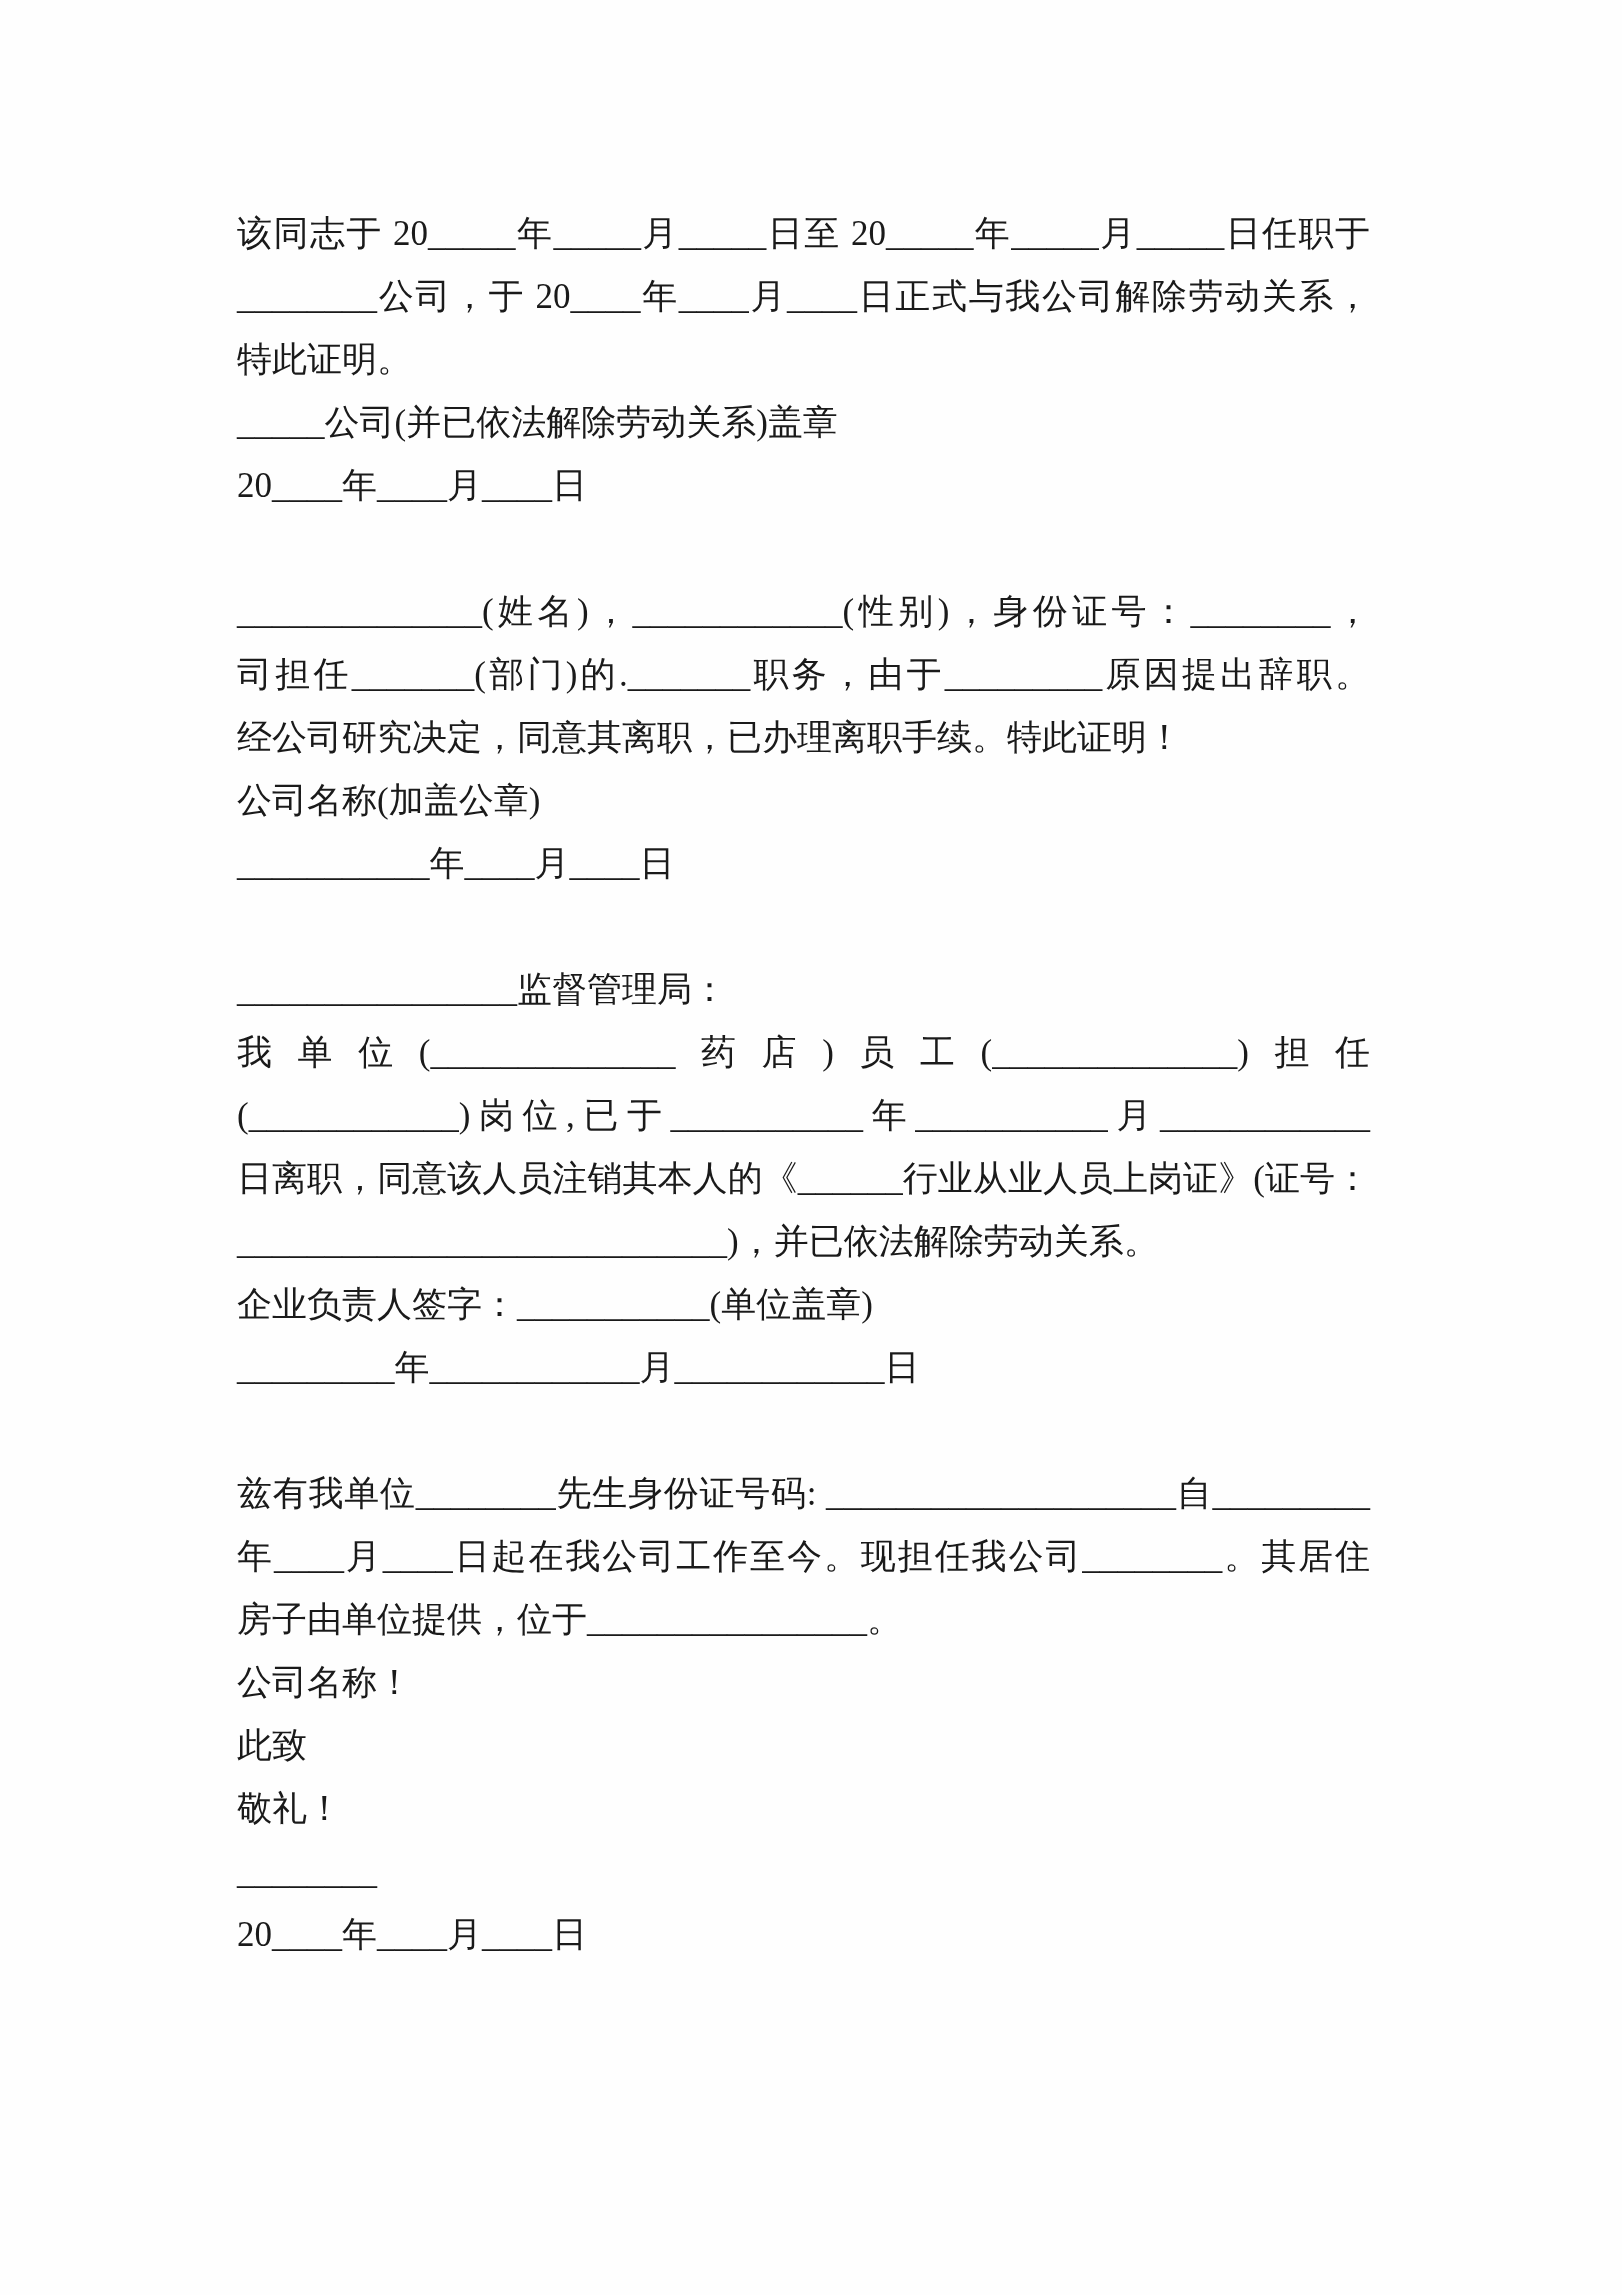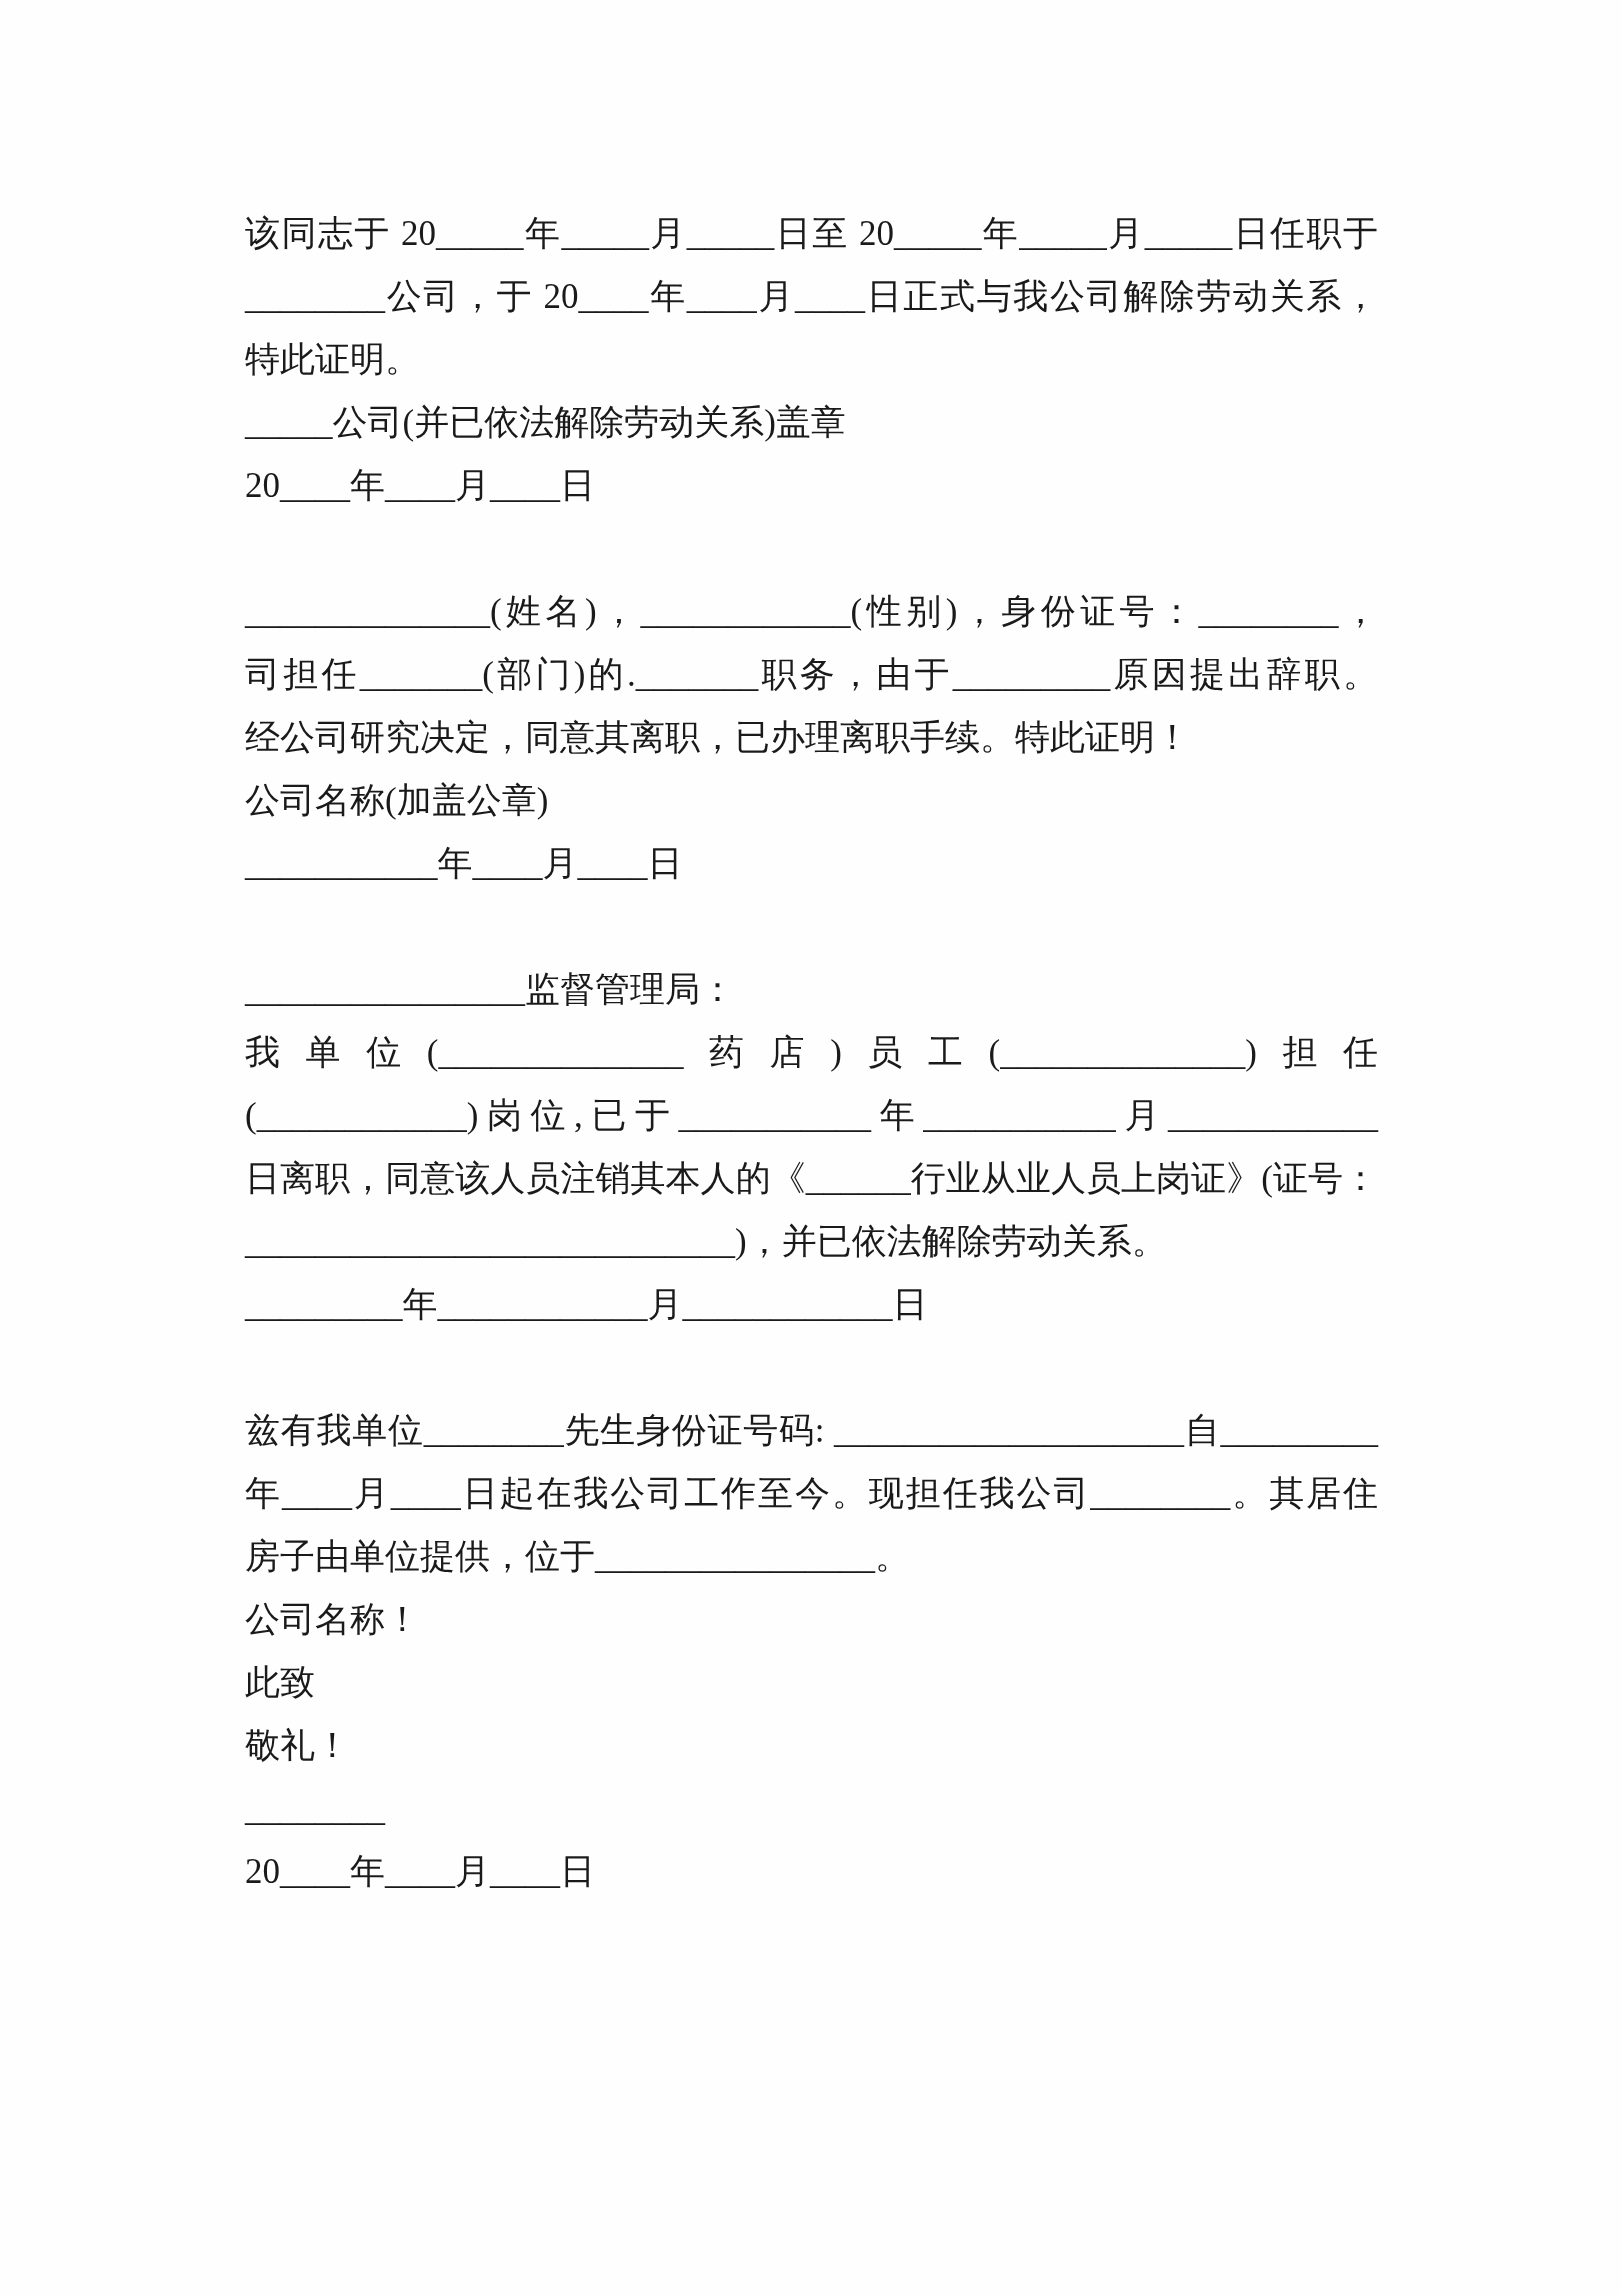--- a/index.html
+++ b/index.html
@@ -12,21 +12,21 @@
     position: relative;
     width: 1623px;
     height: 2295px;
     background: #fefefe;
     overflow: hidden;
     font-family: "Liberation Serif", "DejaVu Serif", serif;
     color: #1a1a1a;
   }
   .doc {
     position: absolute;
-    left: 245px;
+    left: 237px;
     top: 202px;
     width: 1133px;
     font-size: 35px;
     line-height: 63px;
     letter-spacing: 0;
   }
   .line {
     height: 63px;
     white-space: normal;
     overflow: visible;
@@ -55,20 +55,21 @@
       <div class="line fill">司担任_______(部门)的._______职务，由于_________原因提出辞职。</div>
       <div class="line">经公司研究决定，同意其离职，已办理离职手续。特此证明！</div>
       <div class="line">公司名称(加盖公章)</div>
       <div class="line">___________年____月____日</div>
       <div class="line spacer"></div>
       <div class="line">________________监督管理局：</div>
       <div class="line fill">我单位(______________药店)员工(______________)担任</div>
       <div class="line fill">(____________)岗位,已于___________年___________月____________</div>
       <div class="line fill">日离职，同意该人员注销其本人的《______行业从业人员上岗证》(证号：</div>
       <div class="line">____________________________)，并已依法解除劳动关系。</div>
+      <div class="line">企业负责人签字：___________(单位盖章)</div>
       <div class="line">_________年____________月____________日</div>
       <div class="line spacer"></div>
       <div class="line fill">兹有我单位________先生身份证号码: ____________________自_________</div>
       <div class="line fill">年____月____日起在我公司工作至今。现担任我公司________。其居住</div>
       <div class="line">房子由单位提供，位于________________。</div>
       <div class="line">公司名称！</div>
       <div class="line">此致</div>
       <div class="line">敬礼！</div>
       <div class="line">________</div>
       <div class="line">20____年____月____日</div>

